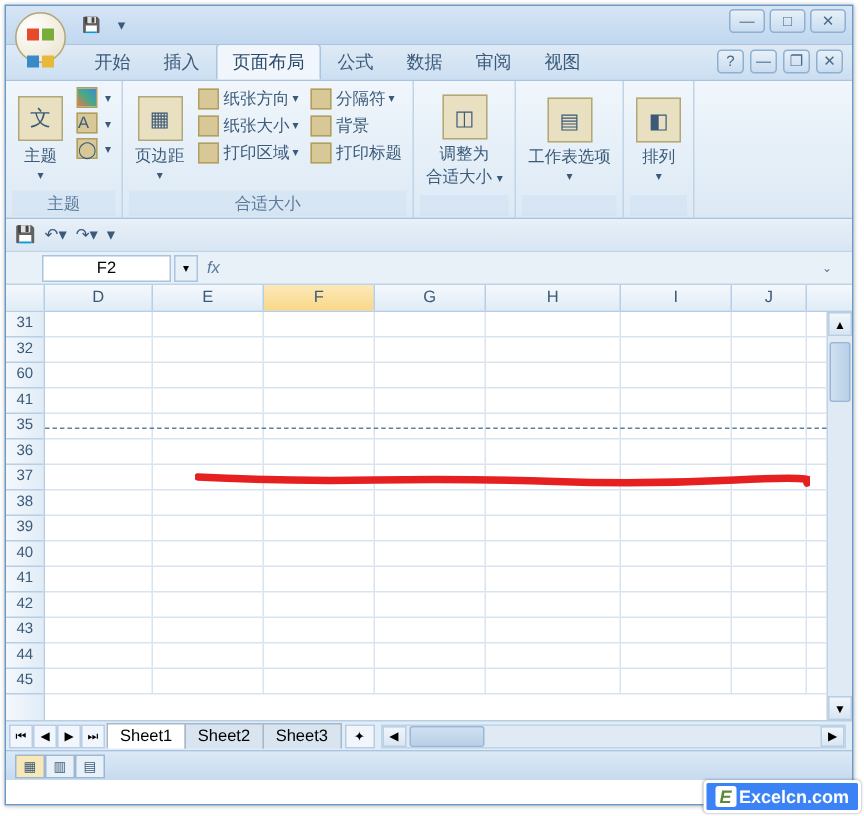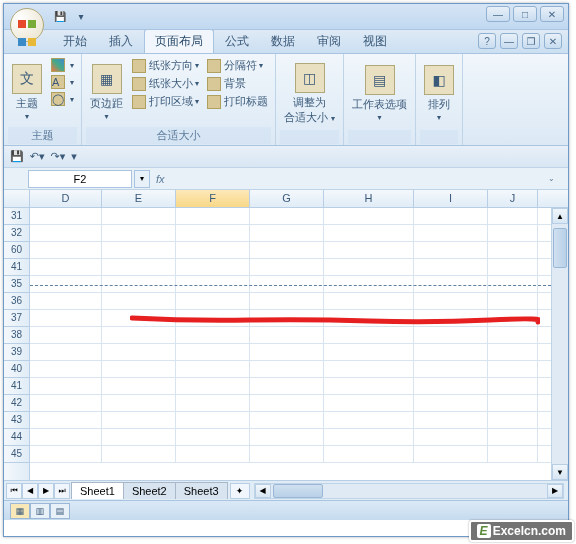--- a/index.html
+++ b/index.html
@@ -30,21 +30,21 @@
 .big-btn .ico { width: 30px; height: 30px; background: #e8e0c0; border: 1px solid #b0a878; margin-bottom: 2px; display: flex; align-items: center; justify-content: center; font-size: 14px; }
 .big-btn .dd { font-size: 8px; margin-top: 1px; }
 .small-btn { display: flex; align-items: center; font-size: 11px; color: #3b5a7a; padding: 1px 3px; white-space: nowrap; cursor: default; }
 .small-btn .sico { width: 14px; height: 14px; background: #d8c898; border: 1px solid #b0a060; margin-right: 3px; display: inline-block; }
 .small-btn .dd { font-size: 8px; margin-left: 2px; }
 .stack { display: flex; flex-direction: column; gap: 1px; }
 
 .qat2 { height: 22px; background: linear-gradient(#e8f0f8, #d8e6f3); border-bottom: 1px solid #c0d4e8; display: flex; align-items: center; padding: 0 6px; gap: 6px; font-size: 11px; color: #3b5a7a; }
 
 .formula-bar { height: 22px; background: #e8f0f8; border-bottom: 1px solid #c0d4e8; display: flex; align-items: center; }
-.name-box { width: 104px; height: 18px; background: #fff; border: 1px solid #a8c4e0; margin: 0 2px 0 24px; font-size: 11px; padding: 1px 4px; display: flex; align-items: center; justify-content: center; }
+.name-box { width: 86px; height: 18px; background: #fff; border: 1px solid #a8c4e0; margin: 0 2px 0 24px; font-size: 11px; padding: 1px 4px; display: flex; align-items: center; justify-content: center; }
 .name-dd { width: 16px; height: 18px; border: 1px solid #a8c4e0; background: #e8f0f8; font-size: 8px; display: flex; align-items: center; justify-content: center; }
 .fx-btn { padding: 0 6px; font-size: 11px; font-style: italic; color: #5a7a9a; }
 .formula-input { flex: 1; height: 18px; background: #fff; border: 1px solid #a8c4e0; margin-right: 18px; font-size: 12px; padding: 1px 4px; }
 .formula-expand { width: 16px; position: absolute; right: 4px; font-size: 8px; color: #5a7a9a; }
 
 .grid-area { height: 290px; background: #fff; display: flex; flex-direction: column; position: relative; }
 .col-headers { height: 18px; display: flex; background: linear-gradient(#f4f8fc, #e0ecf6); border-bottom: 1px solid #b8cee4; }
 .corner { width: 26px; border-right: 1px solid #b8cee4; background: linear-gradient(#f4f8fc, #e0ecf6); }
 .col-h { border-right: 1px solid #b8cee4; text-align: center; font-size: 11px; color: #3b5a7a; line-height: 17px; }
 .col-h.sel { background: linear-gradient(#fde8b8, #f8d888); }
@@ -75,21 +75,21 @@
 .statusbar { height: 20px; background: linear-gradient(#dbe9f6, #c6dbef); border-top: 1px solid #a8c4e0; display: flex; align-items: center; font-size: 11px; color: #3b5a7a; padding: 0 6px; }
 .status-left { flex: 1; }
 .view-btns { display: flex; gap: 0; margin-right: 8px; }
 .view-btn { width: 20px; height: 16px; border: 1px solid #9ab8d6; background: #e8f0f8; font-size: 9px; display: flex; align-items: center; justify-content: center; }
 .view-btn.active { background: #f8e8b8; }
 .zoom { display: flex; align-items: center; gap: 4px; }
 .zoom-slider { width: 80px; height: 4px; background: #b8cee4; position: relative; border-radius: 2px; }
 .zoom-slider .thumb { width: 8px; height: 12px; background: #f0f6fb; border: 1px solid #8ab0d0; position: absolute; left: 50%; top: -5px; transform: translateX(-50%); border-radius: 2px; }
 .zoom-btn { width: 14px; height: 14px; border: 1px solid #9ab8d6; background: #f0f6fb; border-radius: 7px; font-size: 10px; display: flex; align-items: center; justify-content: center; }
 
-.watermark { position: absolute; right: 2px; bottom: 2px; font-size: 12px; font-weight: bold; color: #fff; background: #737373; padding: 2px 6px; border-radius: 3px; border: 2px solid #fff; box-shadow: 0 0 2px rgba(0,0,0,0.4); z-index: 100; }
+.watermark { position: absolute; right: 2px; bottom: 2px; font-size: 12px; font-weight: bold; color: #fff; background: #3b82f6; padding: 2px 6px; border-radius: 3px; border: 2px solid #fff; box-shadow: 0 0 2px rgba(0,0,0,0.4); z-index: 100; }
 .watermark .e { background: #fff; color: #5a8a3a; padding: 0 3px; border-radius: 2px; margin-right: 2px; font-style: italic; }
 </style>
 </head>
 <body>
 
 <div class="window">
 
   <div class="titlebar">
     <div class="office-btn">
       <div class="office-logo">

